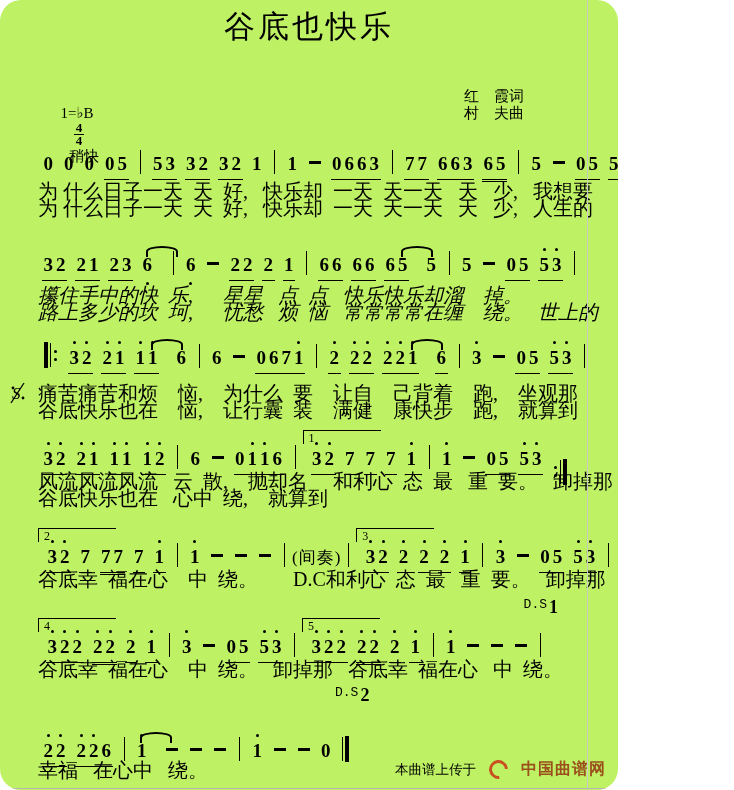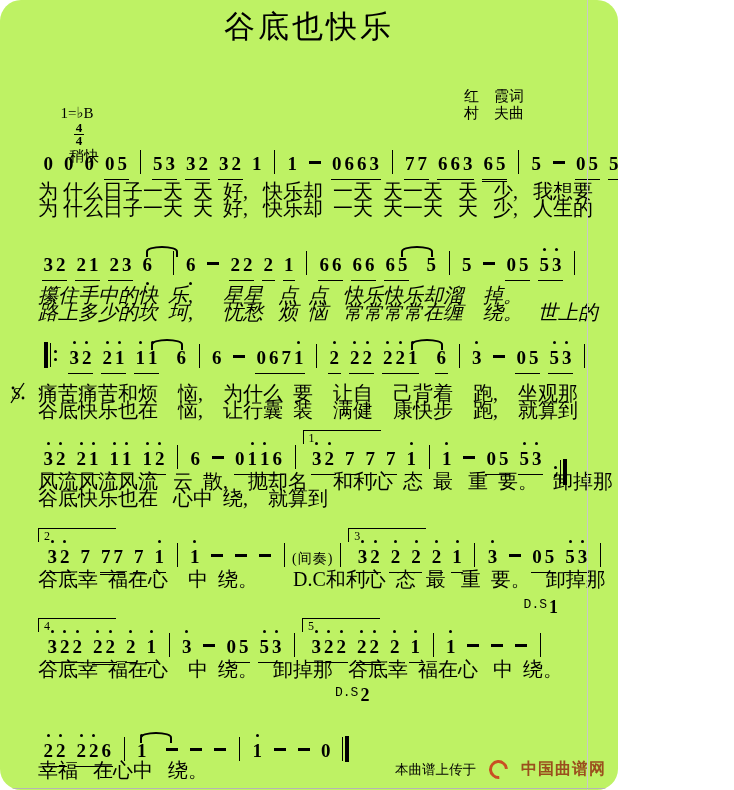--- a/index.html
+++ b/index.html
@@ -30,21 +30,21 @@
   .barg .thin2{width:1px;height:24px;background:#000;}
   .barg .thick{width:4px;height:26px;background:#000;}
   .rdots{display:inline-flex;flex-direction:column;gap:5px;margin:0 1px;}
   .rdots i{width:3px;height:3px;border-radius:50%;background:#000;}
   .arc{display:inline-block;width:28px;height:9px;border:2px solid #000;border-bottom:none;
        border-radius:100% 100% 0 0;vertical-align:14px;margin:0 -12px;}
   .volta{display:inline-block;position:relative;width:4px;height:24px;vertical-align:-2px;}
   .volta i{position:absolute;left:0;bottom:23px;width:72px;height:13px;
            border-left:1px solid #000;border-top:1px solid #000;
            font-style:normal;font-weight:normal;font-size:12px;line-height:15px;padding-left:5px;}
-  .ntext{font-weight:normal;font-size:14px;letter-spacing:1px;}
+  .ntext{font-weight:normal;font-size:17px;letter-spacing:1px;}
   .lyrics{}
   .lyr{white-space:pre;font-size:20px;line-height:17px;}
   #sys1 .lyrics{margin-top:3px;}
   #sys2 .lyrics{margin-top:11px;font-style:italic;}
   #sys3 .lyrics{margin-top:16px;font-family:Liberation Serif, serif;}
   .segno{position:absolute;left:-28px;top:42px;}
   .ds{position:absolute;font-size:13px;font-family:"Liberation Mono","DejaVu Sans Mono",monospace;}
   .ds b{font-size:18px;font-family:"Liberation Serif",serif;vertical-align:-5px;margin-left:2px;}
   #sys5 .ds{right:52px;top:56px;}
   #sys6 .ds{left:297px;top:54px;}

